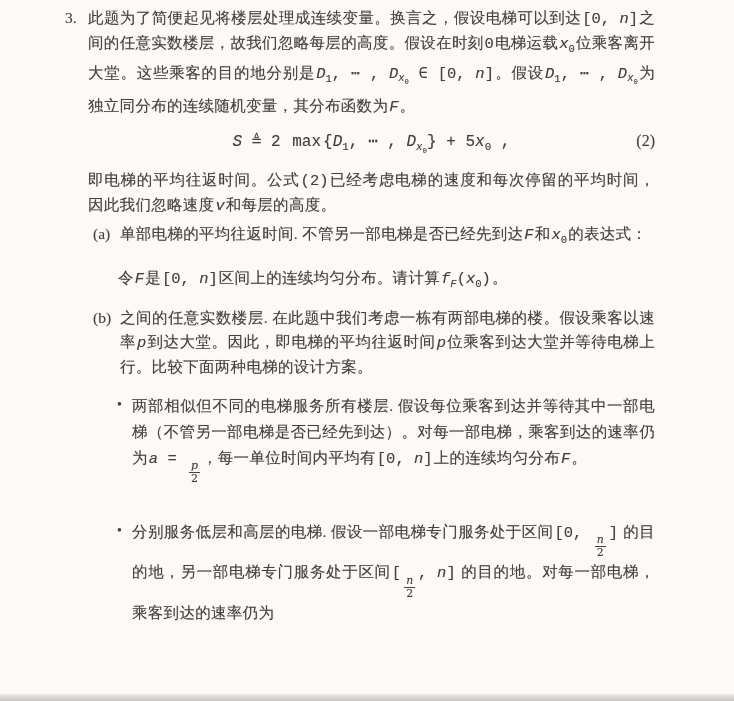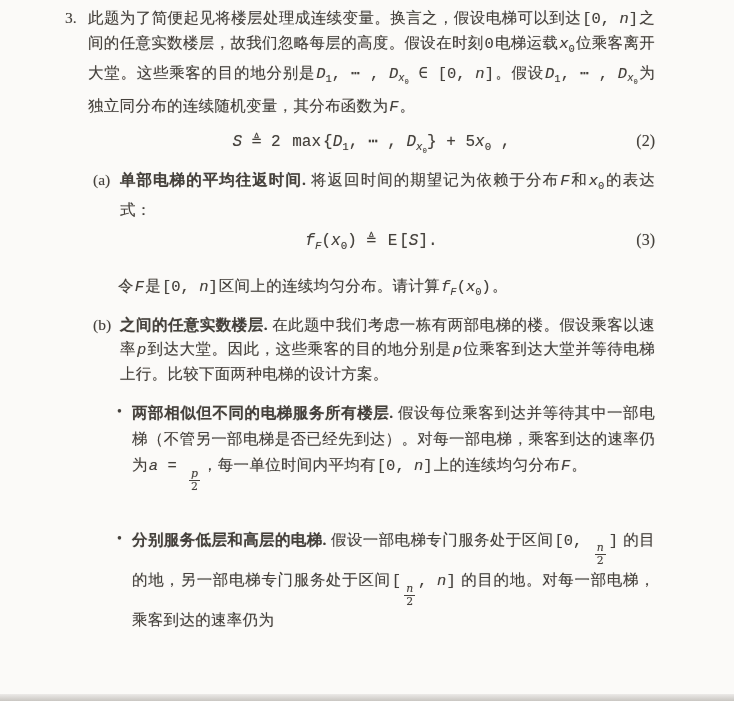--- a/index.html
+++ b/index.html
@@ -21,21 +21,21 @@
   .blk{margin:0;}
   .numbered,.para,.item,.bullet,.subp{text-align:justify;}
   .numbered{position:relative;}
   .num-label{position:absolute;left:-23px;top:0;}
   .item{position:relative;padding-left:32px;}
   .item-label{position:absolute;left:5px;top:0;}
   .bullet{position:relative;padding-left:44px;line-height:26px;}
   .bullet-dot{position:absolute;left:29px;top:-1px;font-size:14px;}
   .subp{padding-left:30px;}
   .cjk{letter-spacing:0.3px;}
-  .bold{font-weight:bold;}
+  .bold{font-weight:normal;}
   .math{font-family:Liberation Mono, monospace;margin:0 1px;letter-spacing:0;}
   .mi{font-style:italic;}
   .mrm{font-style:normal;}
   .msub{font-size:0.68em;vertical-align:-0.35em;}
   .frac{
     display:inline-flex;flex-direction:column;align-items:center;
     vertical-align:-0.6em;font-size:0.70em;line-height:1.1;
     margin:0 2px;font-family:"DejaVu Serif","Liberation Serif",serif;
   }
   .frac .num{padding:0 2px;}
@@ -59,24 +59,24 @@
     background:linear-gradient(#eceae8,#c9c6c2);
   }
 </style>
 </head>
 <body>
 
 <div id="page">
   <div id="doc-content">
       <div class="blk numbered"><span class="num-label">3.</span><span class="cjk">此题为了简便起见将楼层处理成连续变量。换言之，假设电梯可以到达</span><span class="math">[0, <span class="mi">n</span>]</span><span class="cjk">之间的任意实数楼层，故我们忽略每层的高度。假设在时刻</span><span class="math">0</span><span class="cjk">电梯运载</span><span class="math"><span class="mi">x</span><span class="msub">0</span></span><span class="cjk">位乘客离开大堂。这些乘客的目的地分别是</span><span class="math"><span class="mi">D</span><span class="msub">1</span>, ⋯ , <span class="mi">D</span><span class="msub"><span class="mi">x</span><span class="msub">0</span></span> ∈ [0, <span class="mi">n</span>]</span><span class="cjk">。假设</span><span class="math"><span class="mi">D</span><span class="msub">1</span>, ⋯ , <span class="mi">D</span><span class="msub"><span class="mi">x</span><span class="msub">0</span></span></span><span class="cjk">为独立同分布的连续随机变量，其分布函数为</span><span class="math"><span class="mi">F</span></span><span class="cjk">。</span></div>
       <div class="blk eq"><span class="eq-content"><span class="math"><span class="mi">S</span> ≜ 2 </span><span class="math mrm">max</span><span class="math">{<span class="mi">D</span><span class="msub">1</span>, ⋯ , <span class="mi">D</span><span class="msub"><span class="mi">x</span><span class="msub">0</span></span>} + 5<span class="mi">x</span><span class="msub">0</span> ,</span></span><span class="eq-tag">(2)</span></div>
-      <div class="blk item"><span class="item-label">(a)</span><span class="cjk bold">单部电梯的平均往返时间.</span><span class="cjk"> 将返回时间的期望记为依赖于分布</span><span class="math"><span class="mi">F</span></span><span class="cjk">和</span><span class="math"><span class="mi">x</span><span class="msub">0</span></span><span class="cjk">的表达式：</span></div>
-      <div class="blk eq"><span class="eq-content"><span class="math"><span class="mi">f</span><span class="msub"><span class="mi">F</span></span>(<span class="mi">x</span><span class="msub">0</span>) ≜ </span><span class="math mrm">E</span><span class="math">[<span class="mi">S</span>].</span></span><span class="eq-tag">(3)</span></div>
+      <div class="blk para"><span class="cjk">即电梯的平均往返时间。公式</span><span class="math">(2)</span><span class="cjk">已经考虑电梯的速度和每次停留的平均时间，因此我们忽略速度</span><span class="math"><span class="mi">v</span></span><span class="cjk">和每层的高度。</span></div>
+      <div class="blk item"><span class="item-label">(a)</span><span class="cjk bold">单部电梯的平均往返时间.</span><span class="cjk"> 不管另一部电梯是否已经先到达</span><span class="math"><span class="mi">F</span></span><span class="cjk">和</span><span class="math"><span class="mi">x</span><span class="msub">0</span></span><span class="cjk">的表达式：</span></div>
       <div class="blk subp"><span class="cjk">令</span><span class="math"><span class="mi">F</span></span><span class="cjk">是</span><span class="math">[0, <span class="mi">n</span>]</span><span class="cjk">区间上的连续均匀分布。请计算</span><span class="math"><span class="mi">f</span><span class="msub"><span class="mi">F</span></span>(<span class="mi">x</span><span class="msub">0</span>)</span><span class="cjk">。</span></div>
-      <div class="blk item"><span class="item-label">(b)</span><span class="cjk bold">之间的任意实数楼层.</span><span class="cjk"> 在此题中我们考虑一栋有两部电梯的楼。假设乘客以速率</span><span class="math"><span class="mi">p</span></span><span class="cjk">到达大堂。因此，这些乘客的目的地分别是</span><span class="math"><span class="mi">p</span></span><span class="cjk">位乘客到达大堂并等待电梯上行。比较下面两种电梯的设计方案。</span></div>
+      <div class="blk item"><span class="item-label">(b)</span><span class="cjk bold">之间的任意实数楼层.</span><span class="cjk"> 在此题中我们考虑一栋有两部电梯的楼。假设乘客以速率</span><span class="math"><span class="mi">p</span></span><span class="cjk">到达大堂。因此，即电梯的平均往返时间</span><span class="math"><span class="mi">p</span></span><span class="cjk">位乘客到达大堂并等待电梯上行。比较下面两种电梯的设计方案。</span></div>
       <div class="blk bullet"><span class="bullet-dot">•</span><span class="cjk bold">两部相似但不同的电梯服务所有楼层.</span><span class="cjk"> 假设每位乘客到达并等待其中一部电梯（不管另一部电梯是否已经先到达）。对每一部电梯，乘客到达的速率仍为</span><span class="math"><span class="mi">a</span> = </span><span class="frac">
           <span class="num"><span class="mi">p</span></span>
           <span class="den">2</span>
         </span><span class="cjk">，每一单位时间内平均有</span><span class="math">[0, <span class="mi">n</span>]</span><span class="cjk">上的连续均匀分布</span><span class="math"><span class="mi">F</span></span><span class="cjk">。</span></div>
       <div class="blk bullet"><span class="bullet-dot">•</span><span class="cjk bold">分别服务低层和高层的电梯.</span><span class="cjk"> 假设一部电梯专门服务处于区间</span><span class="math">[0, </span><span class="frac">
           <span class="num"><span class="mi">n</span></span>
           <span class="den">2</span>
         </span><span class="math">]</span><span class="cjk"> 的目的地，另一部电梯专门服务处于区间</span><span class="math">[</span><span class="frac">
           <span class="num"><span class="mi">n</span></span>
           <span class="den">2</span>

